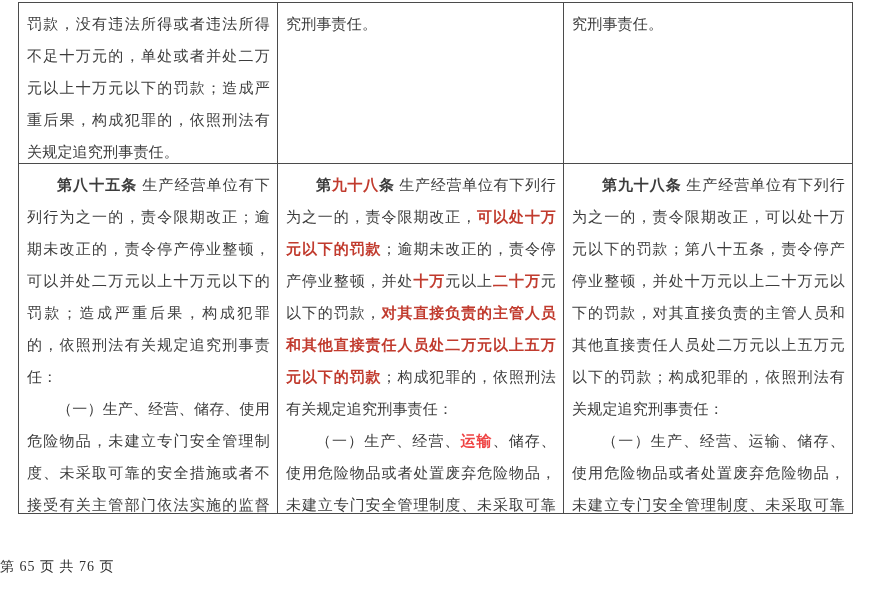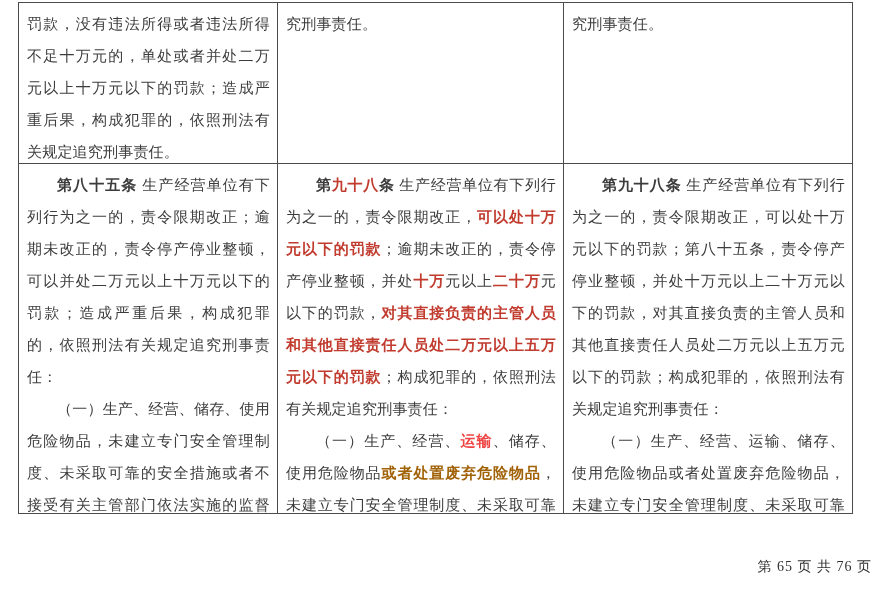--- a/index.html
+++ b/index.html
@@ -33,21 +33,21 @@
   .para{
     margin:0;
     font-size:15px;
     line-height:32px;
     text-align:justify;
     letter-spacing:0.2px;
   }
   .para.indent{text-indent:2em;}
   .footer{
     position:absolute;top:558px;left:0;width:100%;
-    text-align:right;
+    text-align:left;
     font-size:14px;
     color:#303030;
     letter-spacing:1px;
   }
 </style>
 </head>
 <body>
 
 <div class="page">
   <div class="law-table" id="law-table">
@@ -62,21 +62,21 @@
           <p class="para"><span>究刑事责任。</span></p>
         </div>
       </div>
       <div class="trow r1">
         <div class="tcell col0">
           <p class="para indent"><span style="font-weight: bold;">第八十五条</span><span> 生产经营单位有下列行为之一的，责令限期改正；逾期未改正的，责令停产停业整顿，可以并处二万元以上十万元以下的罚款；造成严重后果，构成犯罪的，依照刑法有关规定追究刑事责任：</span></p>
           <p class="para indent"><span>（一）生产、经营、储存、使用危险物品，未建立专门安全管理制度、未采取可靠的安全措施或者不接受有关主管部门依法实施的监督管理的；</span></p>
         </div>
         <div class="tcell col1">
           <p class="para indent"><span style="font-weight: bold;">第</span><span style="font-weight: bold; color: rgb(193, 59, 46);">九十八</span><span style="font-weight: bold;">条</span><span> 生产经营单位有下列行为之一的，责令限期改正，</span><span style="font-weight: bold; color: rgb(193, 59, 46);">可以处十万元以下的罚款</span><span>；逾期未改正的，责令停产停业整顿，并处</span><span style="font-weight: bold; color: rgb(193, 59, 46);">十万</span><span>元以上</span><span style="font-weight: bold; color: rgb(193, 59, 46);">二十万</span><span>元以下的罚款，</span><span style="font-weight: bold; color: rgb(193, 59, 46);">对其直接负责的主管人员和其他直接责任人员处二万元以上五万元以下的罚款</span><span>；构成犯罪的，依照刑法有关规定追究刑事责任：</span></p>
-          <p class="para indent"><span>（一）生产、经营、</span><span style="font-weight: bold; color: #ef4444;">运输</span><span>、储存、使用危险物品</span><span style="font-weight: bold; color: #a16207;">或者处置废弃危险物品</span><span>，未建立专门安全管理制度、未采取可靠的安全</span></p>
+          <p class="para indent"><span>（一）生产、经营、</span><span style="font-weight: bold; color: #ef4444;">运输</span><span>、储存、使用危险物品</span><span style="font-weight: normal; color: #404040;">或者处置废弃危险物品</span><span>，未建立专门安全管理制度、未采取可靠的安全</span></p>
         </div>
         <div class="tcell col2">
           <p class="para indent"><span style="font-weight: bold;">第九十八条</span><span> 生产经营单位有下列行为之一的，责令限期改正，可以处十万元以下的罚款；第八十五条，责令停产停业整顿，并处十万元以上二十万元以下的罚款，对其直接负责的主管人员和其他直接责任人员处二万元以上五万元以下的罚款；构成犯罪的，依照刑法有关规定追究刑事责任：</span></p>
           <p class="para indent"><span>（一）生产、经营、运输、储存、使用危险物品或者处置废弃危险物品，未建立专门安全管理制度、未采取可靠的安全</span></p>
         </div>
       </div>
     </div>
   <div class="footer">第 65 页 共 76 页</div>
 </div>
 

